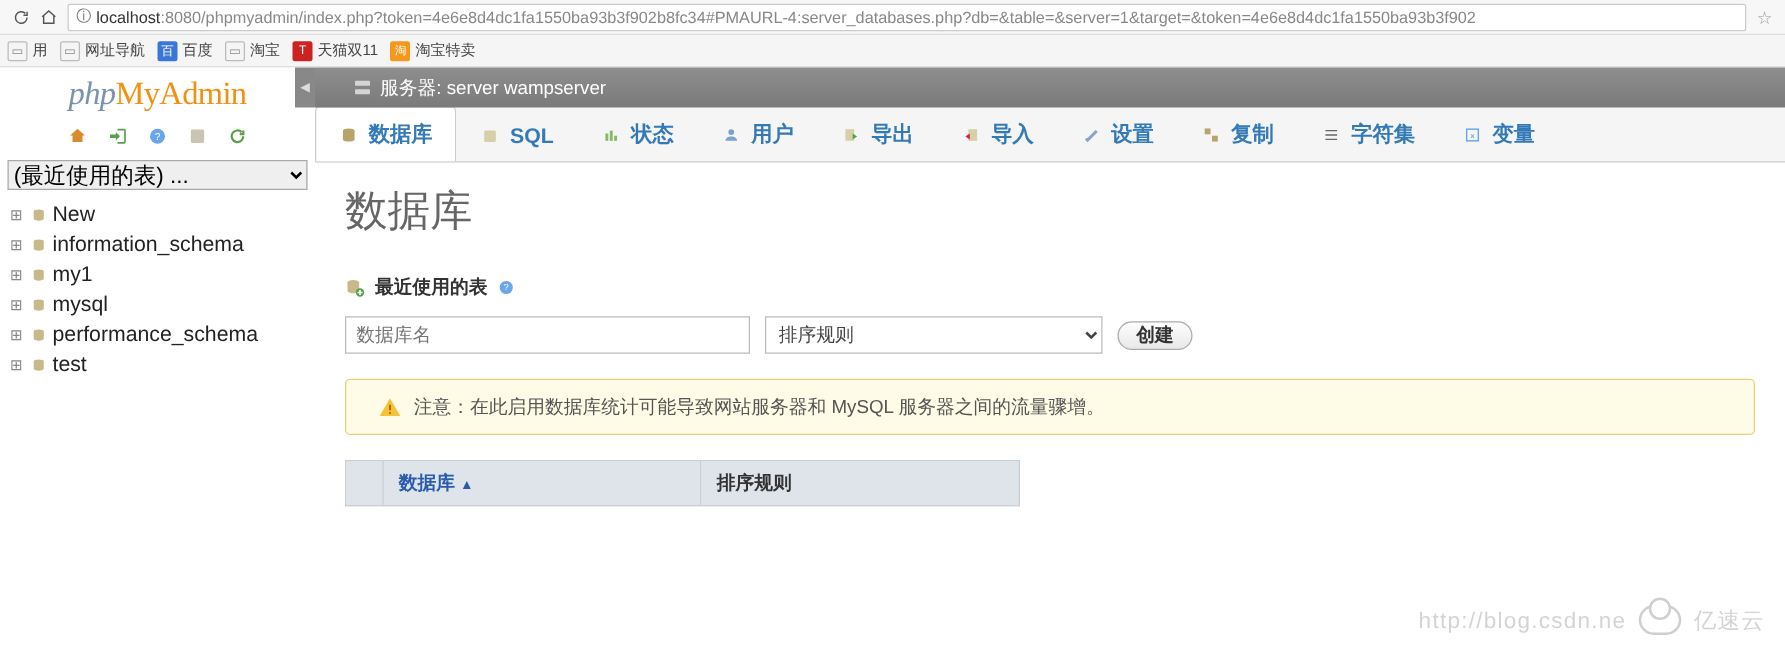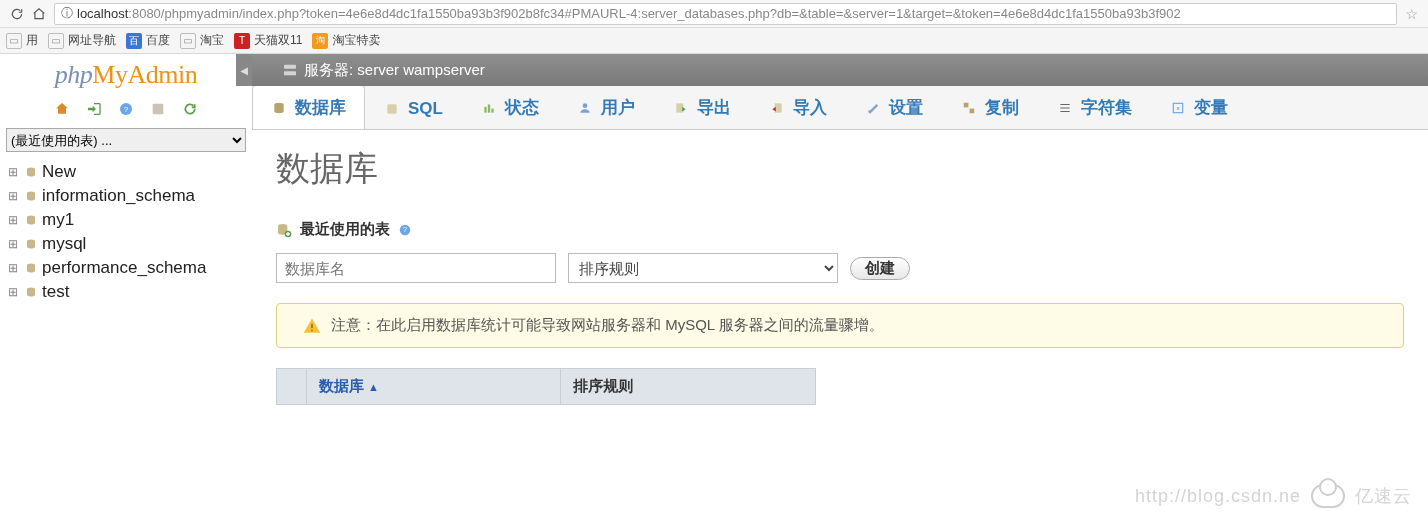--- a/index.html
+++ b/index.html
@@ -30,21 +30,21 @@
   
   
   .logo { padding:6px 0 4px 0; text-align:center; font-family: Georgia, serif; font-size:26px; font-weight:normal; letter-spacing:-0.5px; }
   .logo .p1 { color:#7b91b1; font-style:italic; }
   .logo .p2 { color:#f29111; }
   
   .sidebar-icons { display:flex; justify-content:center; gap:14px; padding:6px 0; }
   .sidebar-icons .ic { width:18px; height:18px; display:flex; align-items:center; justify-content:center; cursor:pointer; }
   
   .recent-select { margin:4px 6px; display:flex; }
-  .recent-select select { flex:1; height:24px; font-size:13px; border:1px solid #aaa; background:#efefef; }
+  .recent-select select { flex:1; height:24px; font-size:18px; border:1px solid #aaa; background:#efefef; }
   
   .db-tree { padding:4px 2px; }
   .db-tree .node { display:flex; align-items:center; padding:2px 4px; font-size:17px; color:#222; cursor:pointer; gap:4px; }
   .db-tree .plus { width:14px; display:inline-flex; justify-content:center; color:#888; font-size:12px; }
   .db-tree .dbico { width:14px; height:14px; display:inline-flex; align-items:center; justify-content:center; }
   
   
   .server-bar { background: linear-gradient(#8e8e8e,#7a7a7a); color:#fff; height:32px; display:flex; align-items:center; padding:0 10px; font-size:15px; position:relative; }
   .server-bar .collapse-tab { position:absolute; left:-16px; top:0; width:16px; height:32px; background:#888; display:flex; align-items:center; justify-content:center; color:#ddd; cursor:pointer; font-size:10px; }
   .server-bar .srv-icon { margin:0 6px 0 20px; opacity:0.9; }
@@ -57,21 +57,21 @@
   
   
   .content { padding:16px 24px; }
   .page-title { font-size:34px; color:#666; font-weight:normal; margin-bottom:28px; }
   
   .create-row { display:flex; align-items:center; gap:8px; margin-bottom:14px; }
   .create-row .lab { font-weight:bold; font-size:15px; color:#333; display:flex; align-items:center; gap:6px; }
   .help-icon { color:#6aa7e8; font-size:13px; }
   
   .form-row { display:flex; align-items:center; gap:12px; margin-bottom:20px; }
-  .text-input { width:280px; height:30px; border:1px solid #bbb; padding:0 8px; font-size:15px; color:#999; }
+  .text-input { width:324px; height:30px; border:1px solid #bbb; padding:0 8px; font-size:15px; color:#999; }
   .select-input { width:270px; height:30px; border:1px solid #bbb; padding:0 6px; font-size:15px; color:#444; background:#fff; }
   .btn { height:23px; padding:0 14px; border:1px solid #aaa; border-radius:14px; background:linear-gradient(#fefefe,#e8e8e8); font-size:15px; font-weight:bold; color:#333; cursor:pointer; }
   
   .notice { border:1px solid #e2d27a; background:#fefce6; border-radius:4px; padding:12px 26px; display:flex; align-items:center; gap:10px; font-size:15px; color:#555; margin-bottom:20px; }
   .warn-ico { color:#e6b000; }
   
   
   .dbtable { width:540px; border-collapse:collapse; }
   .dbtable th { background:#dfe4ea; text-align:left; padding:8px 12px; font-size:15px; font-weight:bold; color:#333; border:1px solid #c9ced4; }
   .dbtable th.sorted { color:#2a5cab; }

